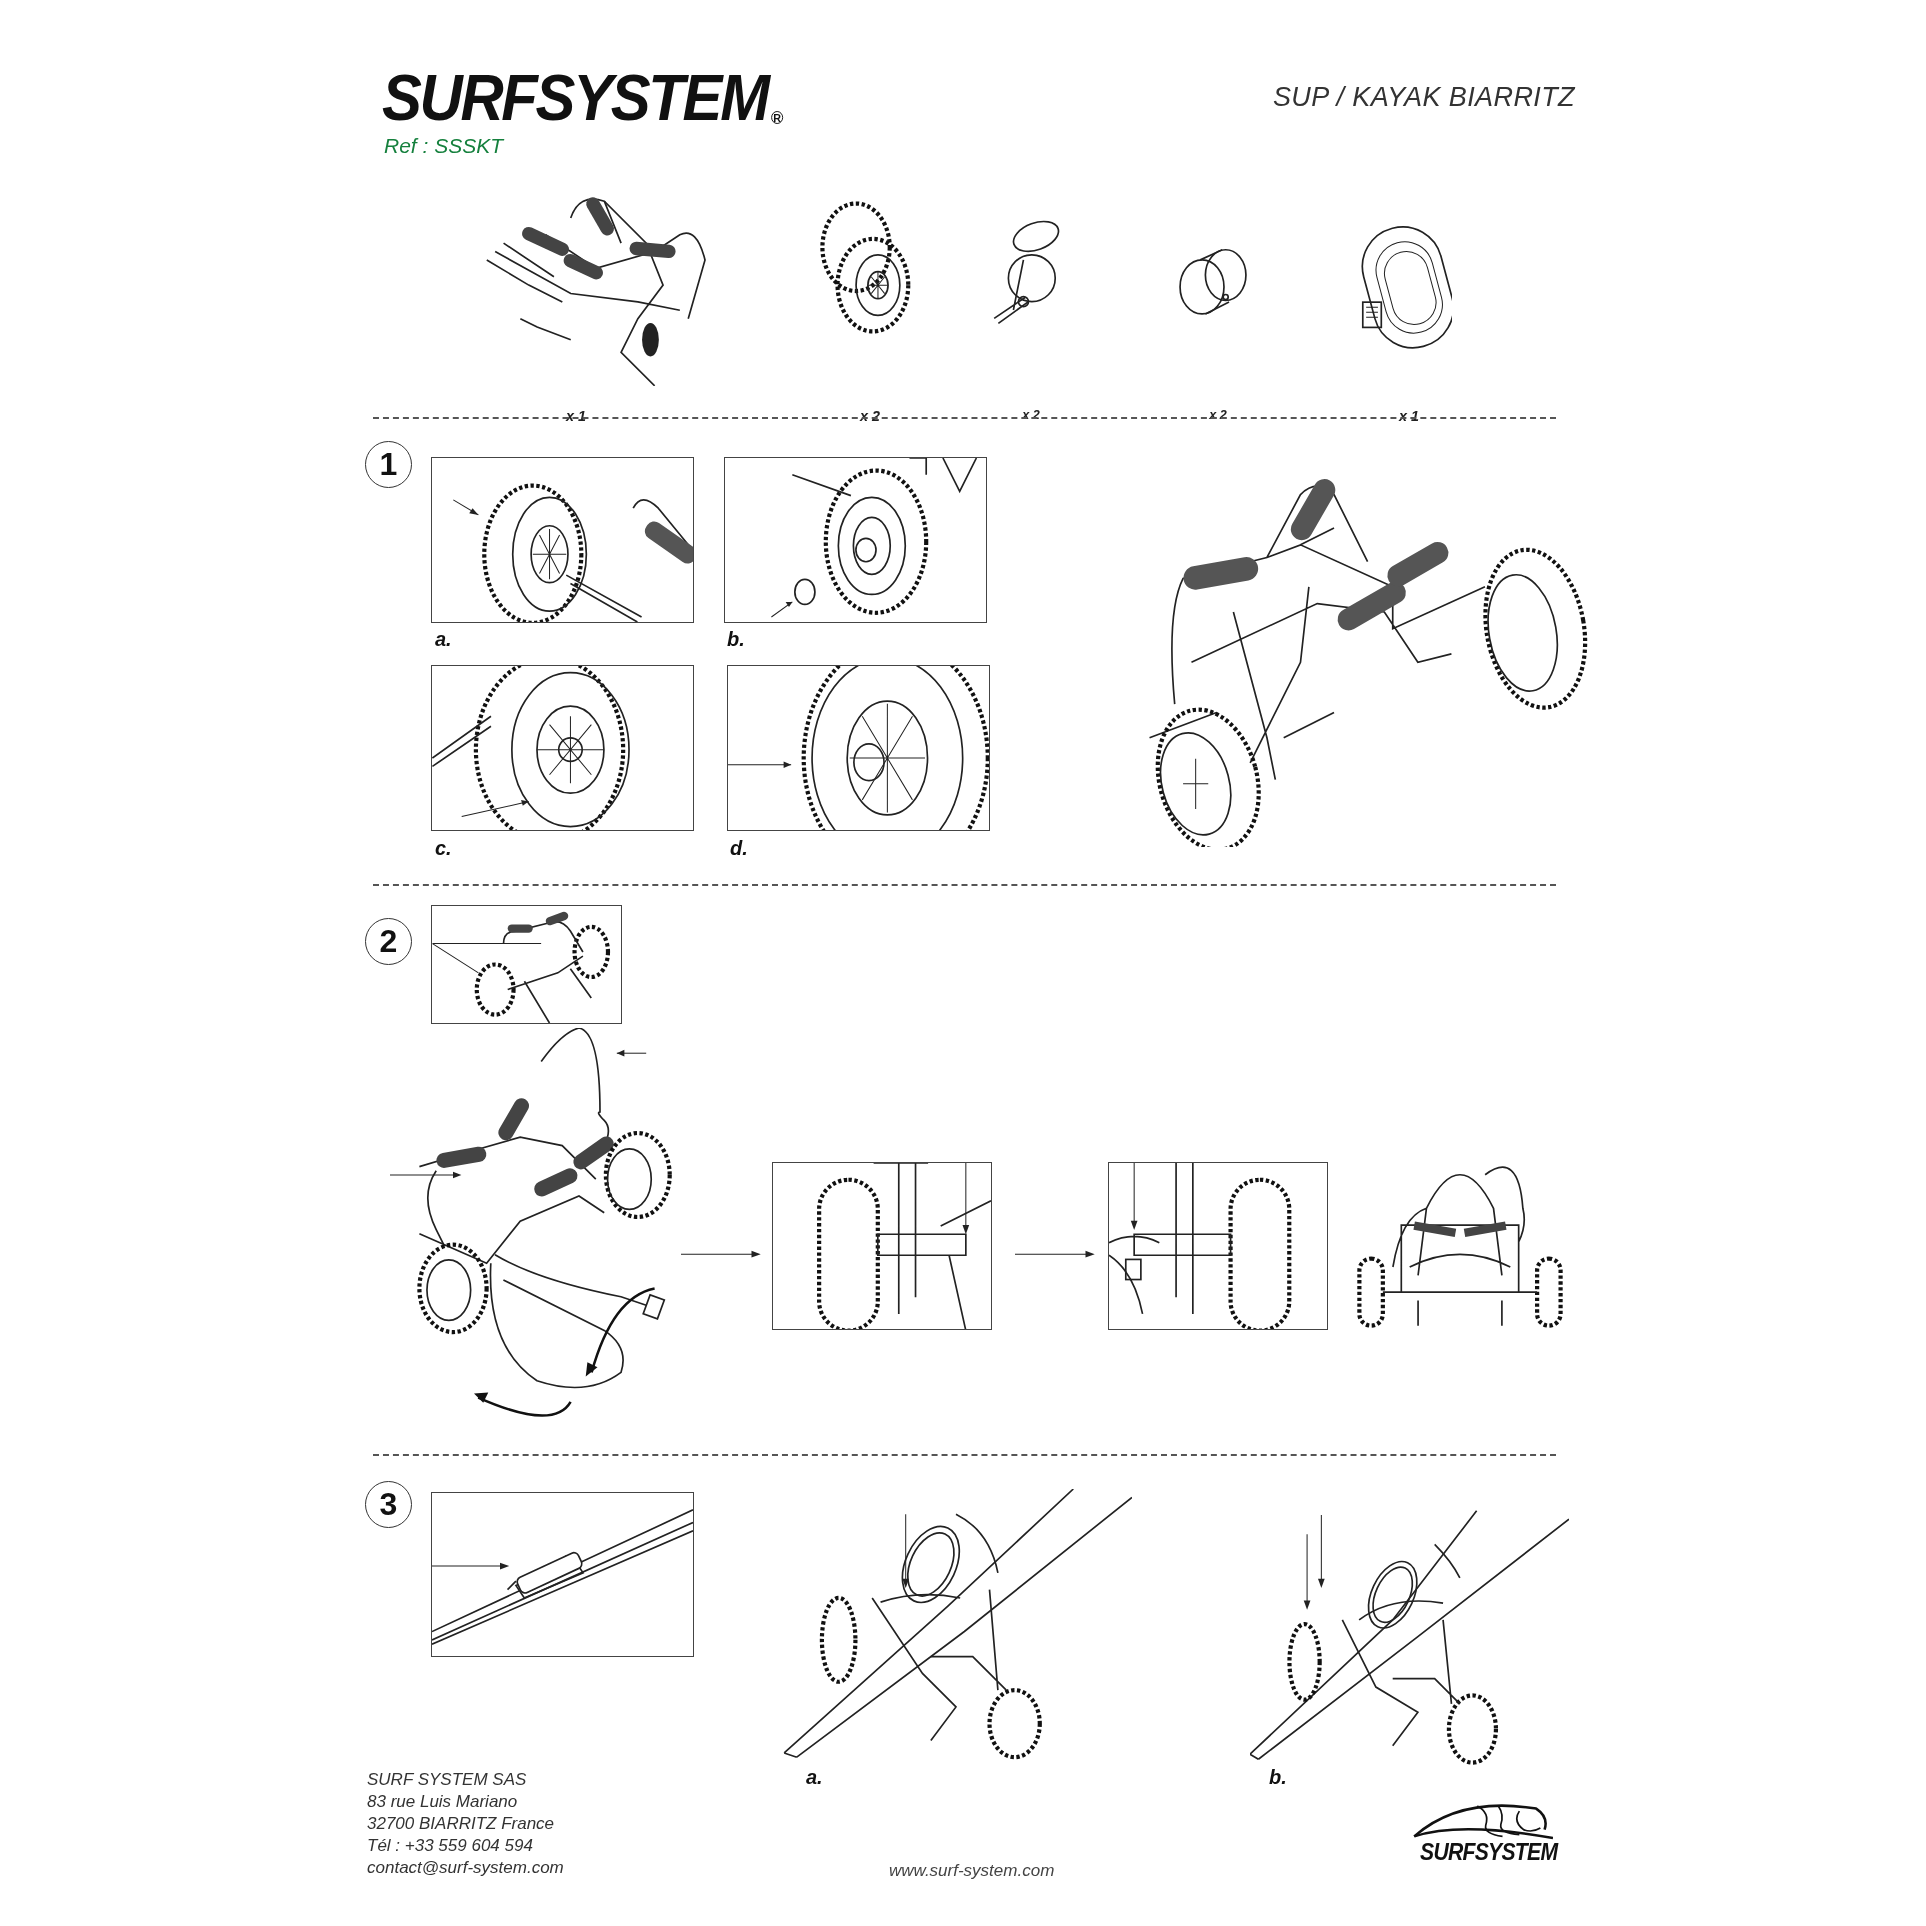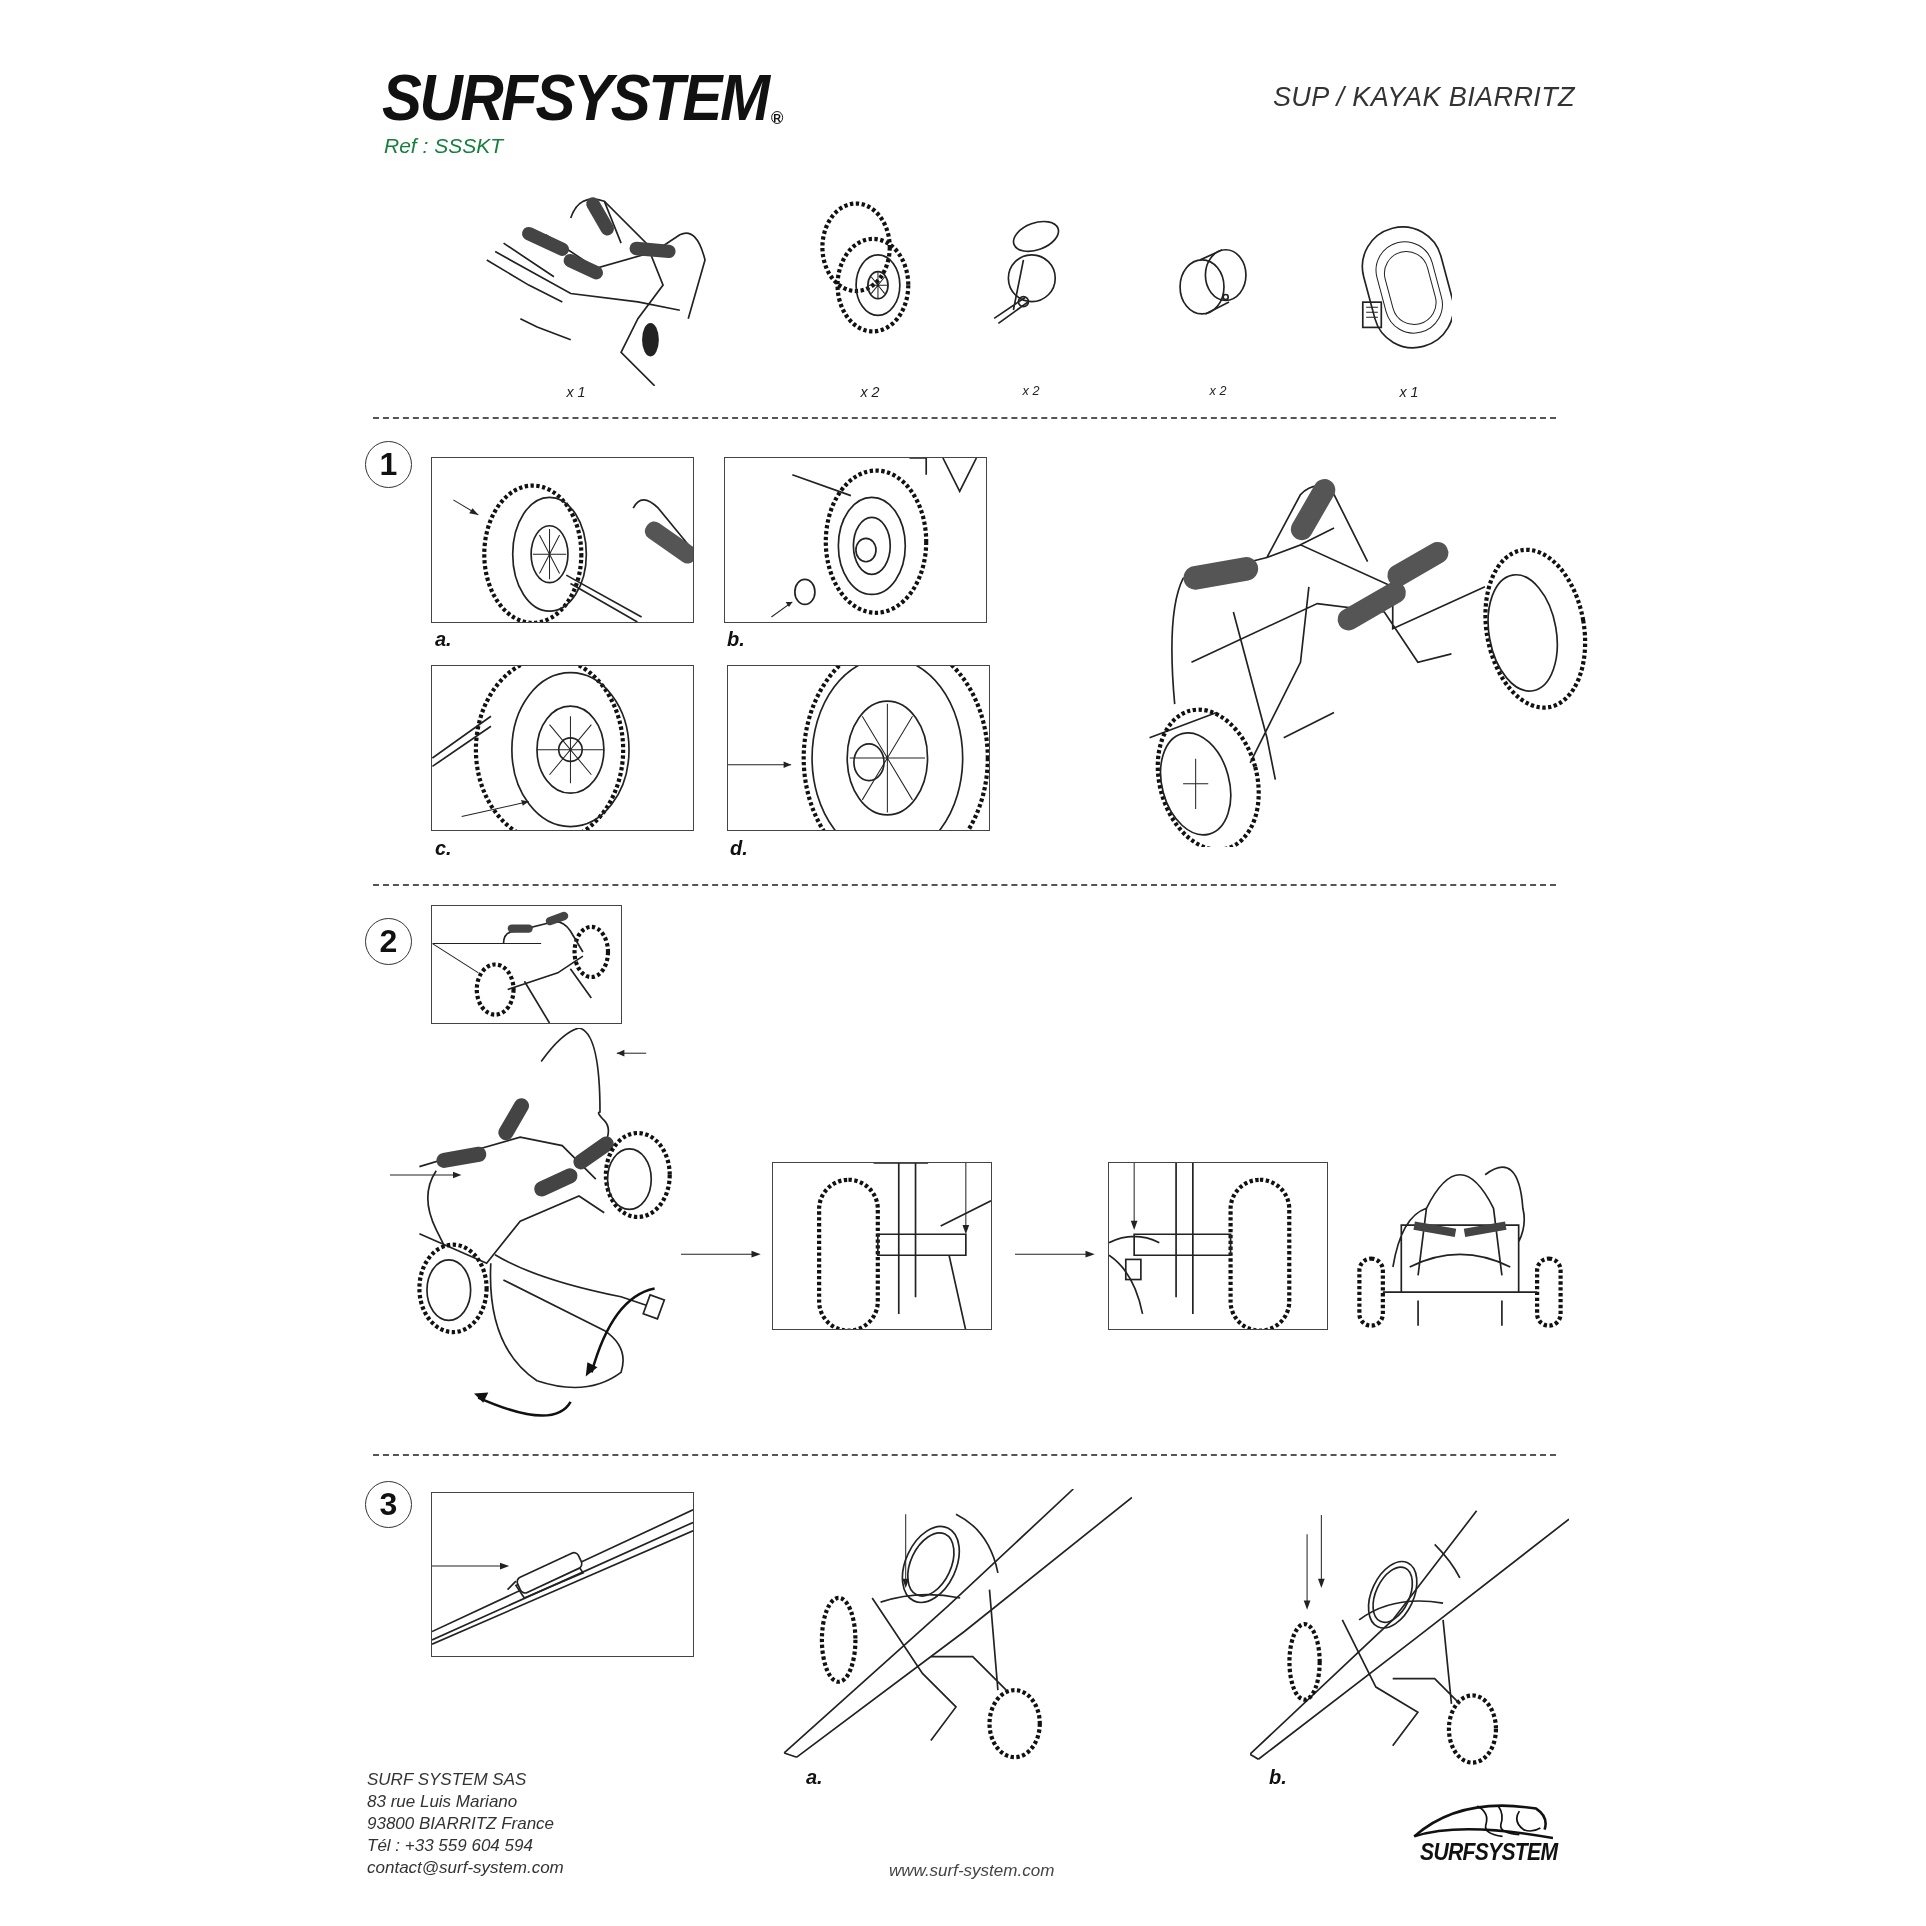--- a/index.html
+++ b/index.html
@@ -2,21 +2,21 @@
 <html style="font-size:13.4px"><head>
 <meta charset="utf-8">
 <style>
   html, body { margin:0; padding:0; background:#ffffff; }
   body { width:1927px; height:1927px; position:relative; overflow:hidden; color:#1a1a1a; font-family:"Liberation Sans", sans-serif; }
   .abs { position:absolute; }
   .brand { left:382px; top:65px; font-family:"Liberation Sans", sans-serif; font-weight:700; font-style:italic; font-size:65px; letter-spacing:-2.5px; color:#111; transform:scaleX(0.92); transform-origin:left top; line-height:1; }
   .brand sup { font-size:11.7px; font-style:normal; letter-spacing:0; vertical-align:-1.7px; margin-left:3.4px; border:1.7px solid #111; border-radius:50%; width:11.7px; height:11.7px; display:inline-block; text-align:center; line-height:11.7px; }
   .ref { left:384px; top:134px; font-style:italic; font-size:21px; color:#15803d; }
   .doc-title { right:352px; top:82px; font-style:italic; font-size:27px; color:#333; letter-spacing:0.4px; }
-  .qty { font-style:italic; font-weight:400; font-size:14.3px; color:#222; transform:translateX(-50%); }
+  .qty { font-style:italic; font-weight:700; font-size:14.3px; color:#222; transform:translateX(-50%);margin-top:24px; }
   .dash { left:373px; width:1183px; height:0; border-top:2.5px dashed #555; }
   .step-circle { width:45px; height:45px; border:1.7px solid #333; border-radius:50%; display:flex; align-items:center; justify-content:center; font-weight:700; font-size:32px; color:#111; }
   .panel { border:1.7px solid #444; background:#fff; overflow:hidden; }
   .panel svg { width:100%; height:100%; display:block; }
   .sub-label { font-style:italic; font-weight:700; font-size:20px; color:#111; }
   .addr { left:367px; top:1769px; font-style:italic; font-size:17px; line-height:22px; color:#333; }
   .website { left:889px; top:1861px; font-style:italic; font-size:17px; color:#444; }
   .footer-logo { left:1410px; top:1796px; width:143px; height:67px; }
   .footer-brand { left:1420px; top:1839px; font-weight:700; font-style:italic; font-size:23.5px; letter-spacing:-0.8px; color:#111; transform:scaleX(0.9); transform-origin:left top; }
   svg .ln { fill:none; stroke:#222; stroke-width:2; }
@@ -281,21 +281,21 @@
     <path class="th" d="M68 48 L68 130 M85 25 L85 105"></path>
     <polygon points="68,138 64,127 72,127" fill="#222"></polygon>
     <polygon points="85,112 81,101 89,101" fill="#222"></polygon>
   </svg>
 </div>
 <div class="abs sub-label" style="left:1269px;top:1766px;">b.</div>
 
 <div class="abs addr">
   <div>SURF SYSTEM SAS</div>
   <div>83 rue Luis Mariano</div>
-  <div>93800 BIARRITZ  France</div>
+  <div>32700 BIARRITZ  France</div>
   <div>Tél : +33 559 604 594</div>
   <div>contact@surf-system.com</div>
 </div>
 <div class="abs website">www.surf-system.com</div>
 
 <div class="abs footer-logo">
   <svg viewBox="0 0 170 60">
     <path d="M5 48 Q60 0 150 15 Q165 25 160 40" fill="none" stroke="#111" stroke-width="3"></path>
     <path d="M5 48 Q60 30 170 50" fill="none" stroke="#111" stroke-width="3"></path>
     <path d="M80 12 Q95 20 90 35 Q88 45 110 48" fill="none" stroke="#111" stroke-width="2"></path>

